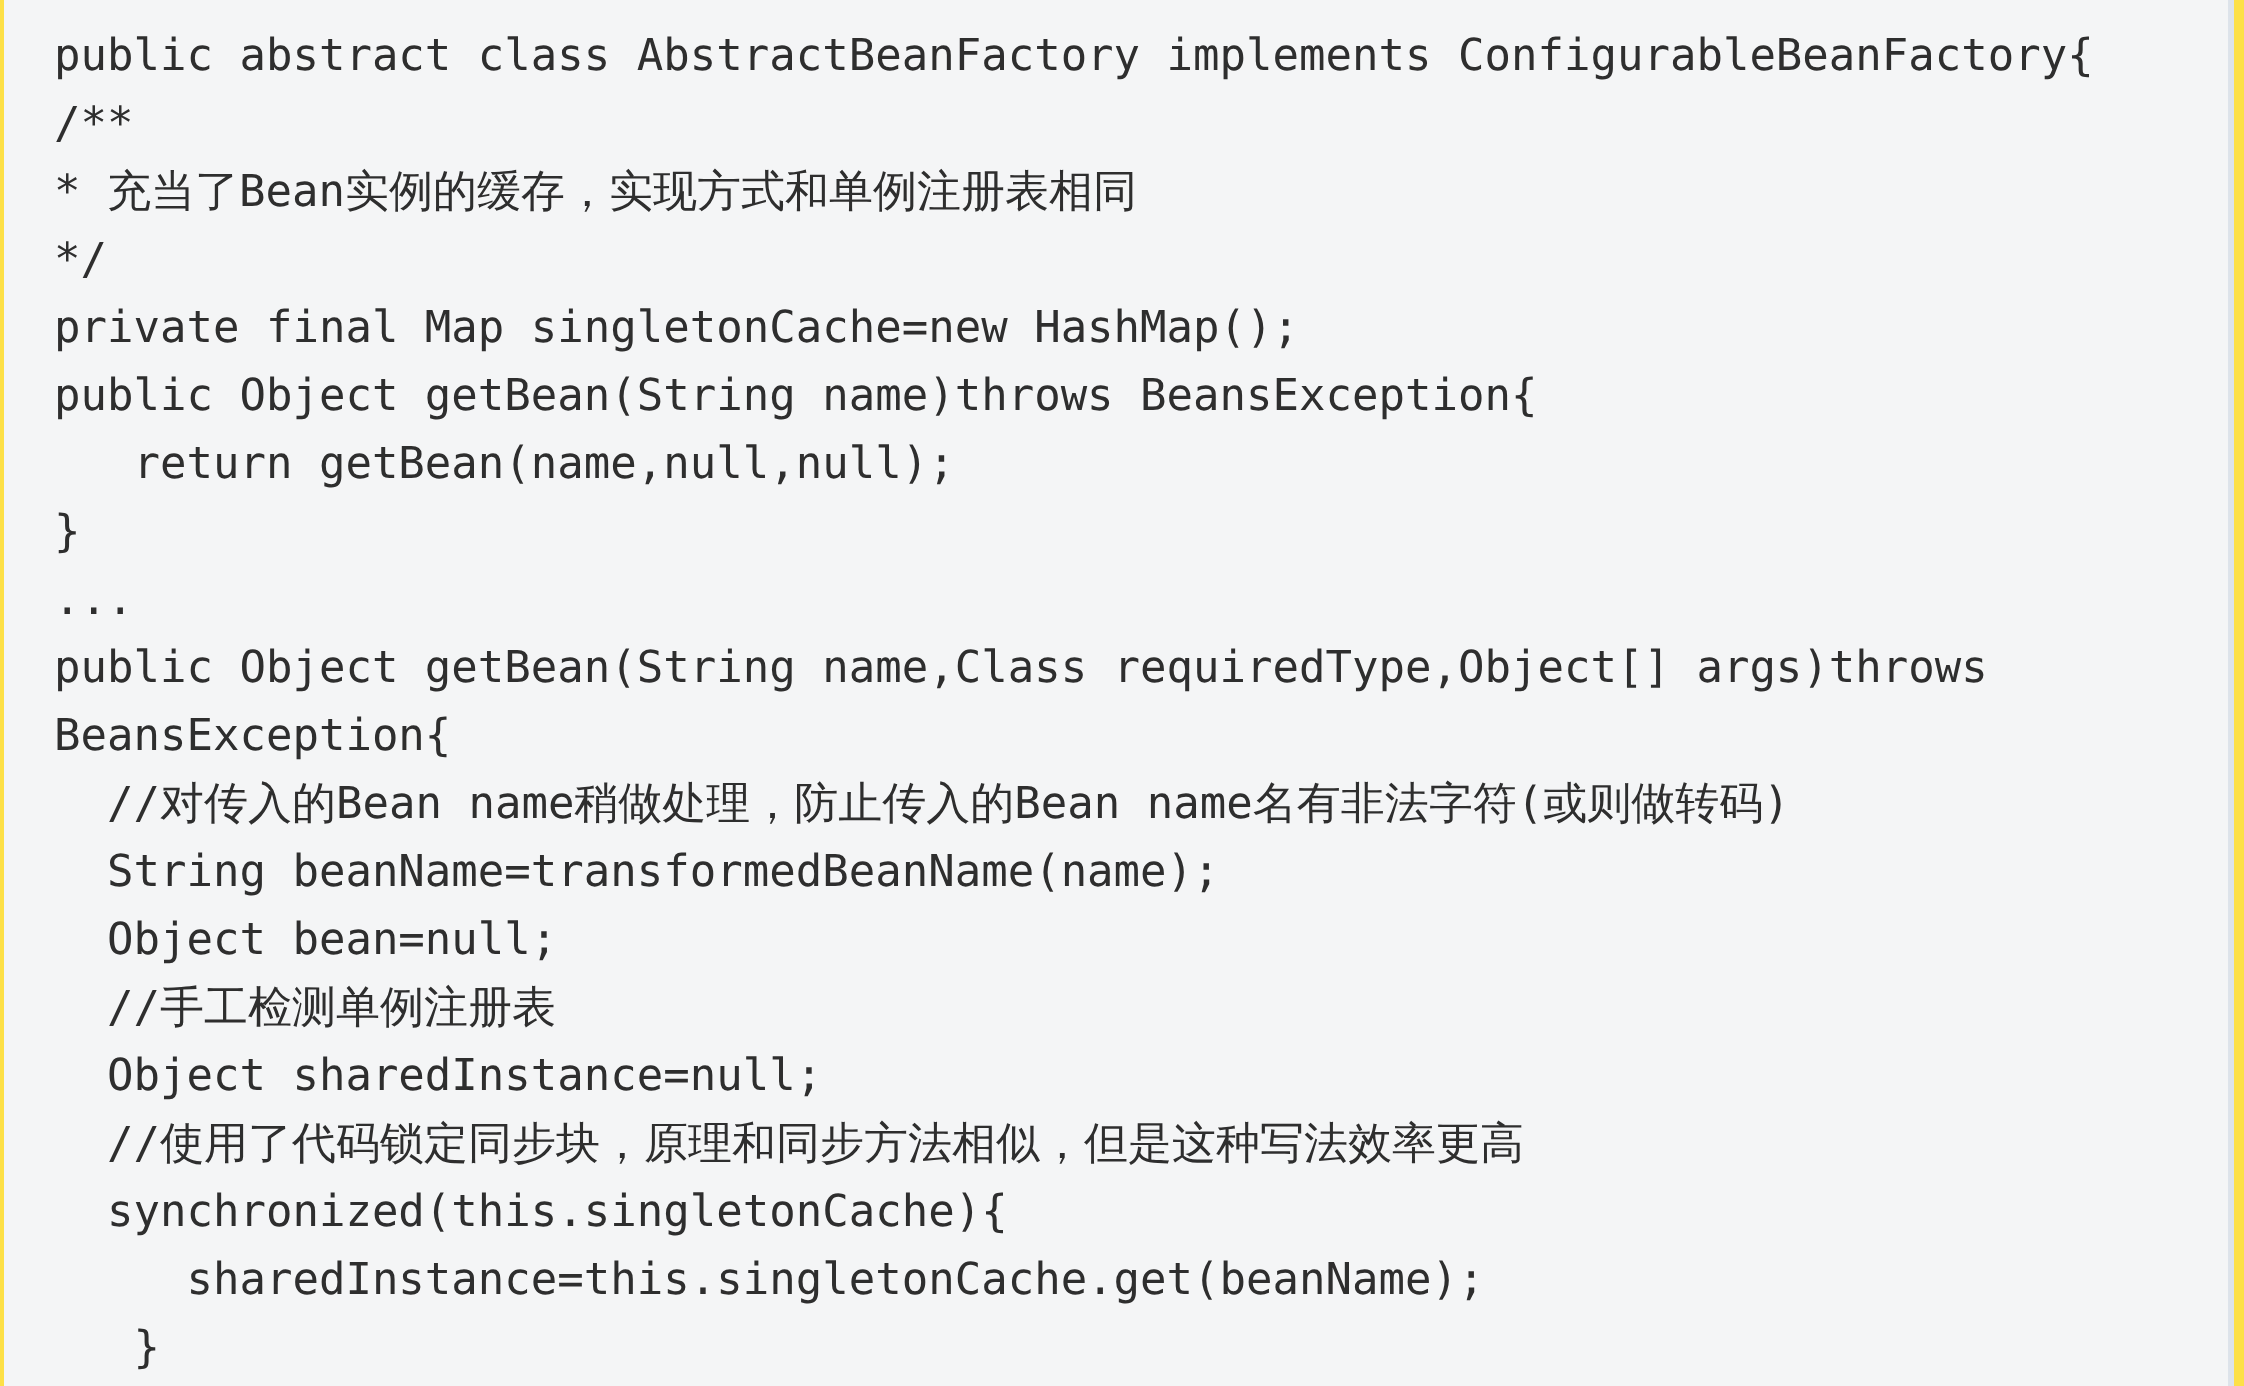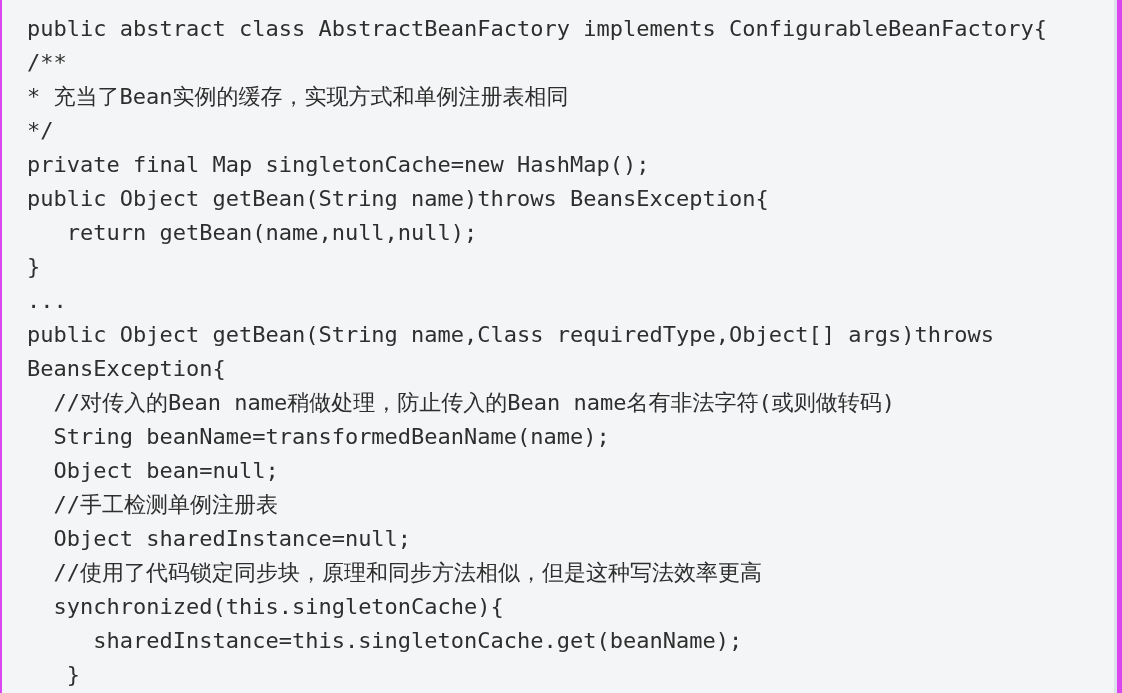--- a/index.html
+++ b/index.html
@@ -7,21 +7,21 @@
     width: 1122px;
     height: 693px;
     overflow: hidden;
     background: #ffffff;
     font-family: "DejaVu Sans Mono", "Liberation Mono", monospace;
   }
   .page {
     position: relative;
     width: 1122px;
     height: 693px;
-    background: #d946ef;
+    background: #fde047;
   }
   .code-block {
     position: absolute;
     top: 0;
     left: 2px;
     width: 1115px;
     height: 693px;
     background: #f4f5f6;
     border-right: 3px solid #dde3ea;
   }

